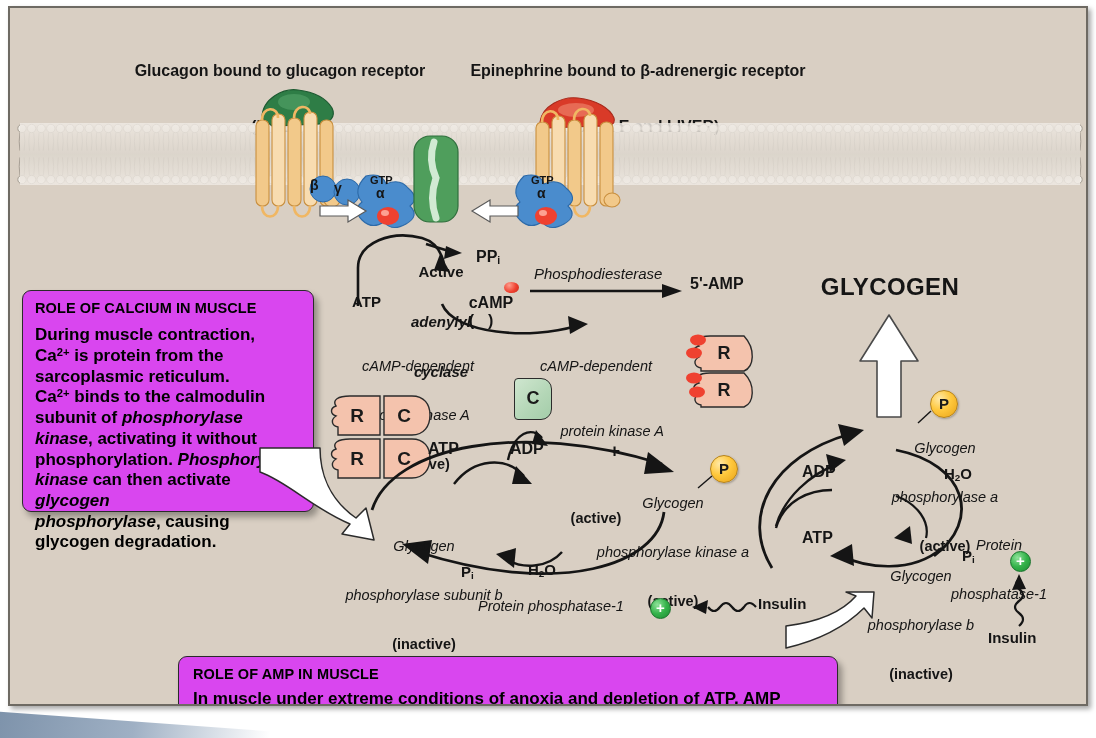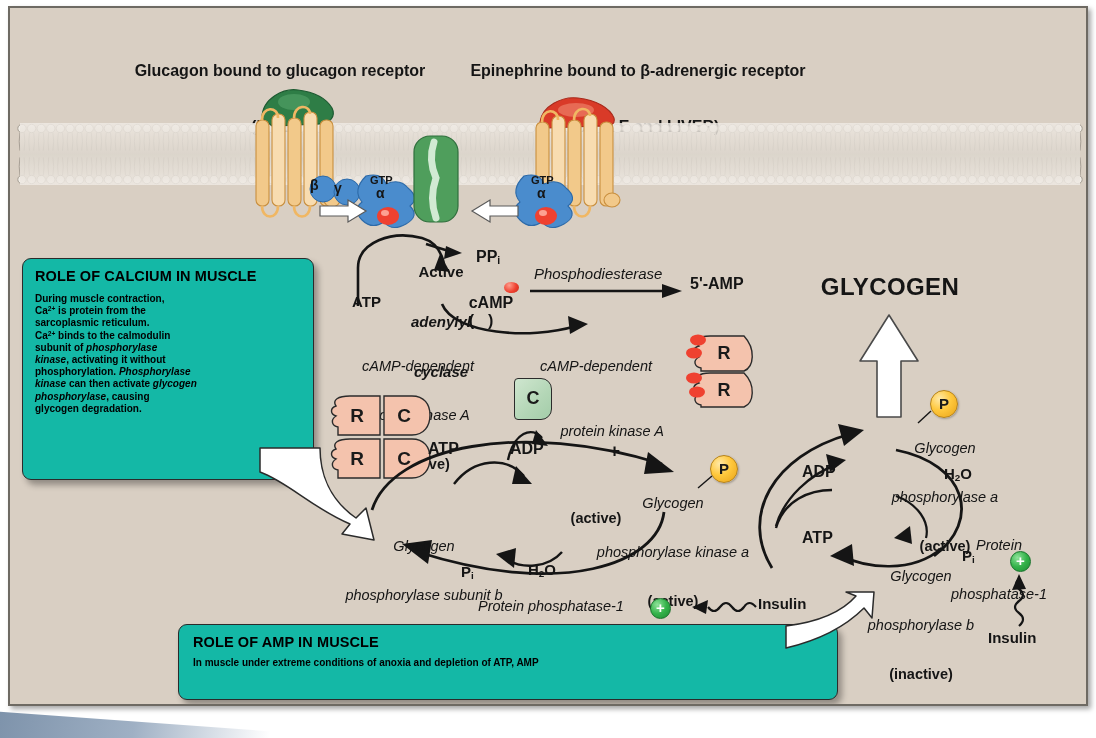--- a/index.html
+++ b/index.html
@@ -32,26 +32,27 @@
   sup{font-size:66%;vertical-align:.45em;}
 
   
   #membrane{position:absolute;left:10px;top:115px;width:1060px;height:62px;}
   .mem-fill{position:absolute;left:0;top:0;width:100%;height:100%;
      background:linear-gradient(180deg,#efeae4 0%,#e6e0d8 22%,#dcd6cd 50%,#e6e0d8 78%,#efeae4 100%);
      opacity:.85;}
 
   
   .callout{
-    position:absolute;background:#14b8a6;border:1.5px solid #2b2b2b;
+    position:absolute;background:#d946ef;border:1.5px solid #2b2b2b;
     border-radius:9px;box-shadow:4px 5px 6px rgba(0,0,0,.33);
     box-sizing:border-box;
+    margin-top:32px;
   }
   .callout .hd{font-weight:bold;font-size:14.5px;letter-spacing:.1px;}
-  .callout .bd{font-weight:bold;font-size:10px;line-height:1.22;}
+  .callout .bd{font-weight:bold;font-size:17px;line-height:1.22;}
 
   
   .pcircle{
     position:absolute;width:26px;height:26px;border-radius:50%;
     background:radial-gradient(circle at 33% 30%,#ffe9a8 0%,#ffc83d 45%,#e8a318 100%);
     border:1px solid #b5821a;
     color:#1a1a1a;font-weight:bold;font-size:15px;text-align:center;line-height:25px;
     box-shadow:1px 1px 2px rgba(0,0,0,.25);
   }
   .plusg{

